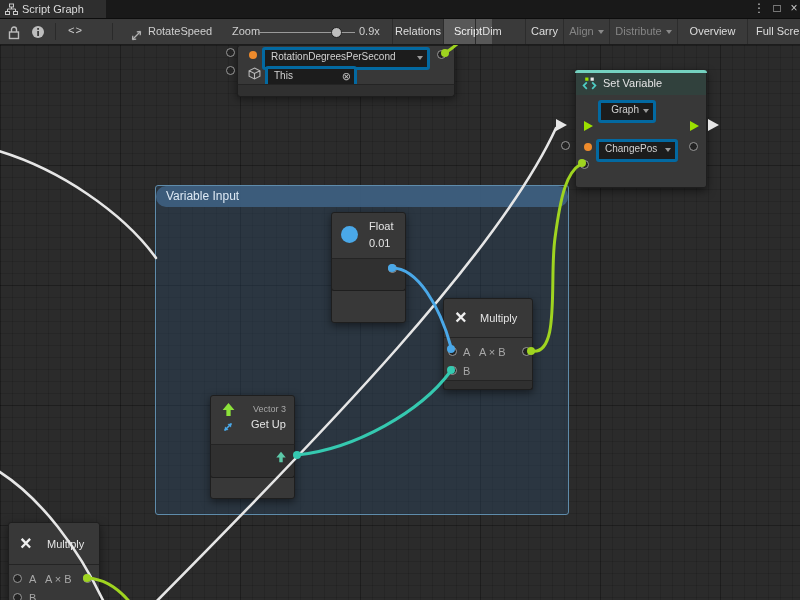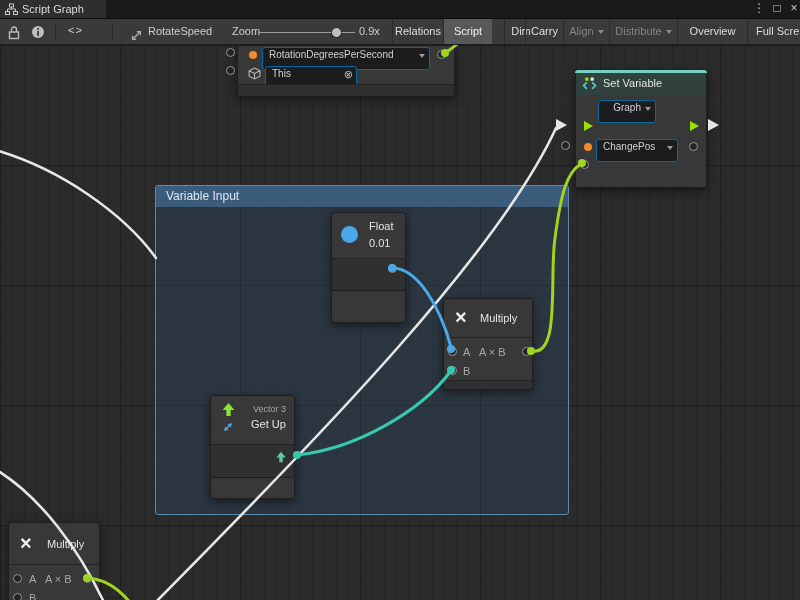--- a/index.html
+++ b/index.html
@@ -38,33 +38,33 @@
             background-image:
               linear-gradient(rgba(0,0,0,.22) 1px, transparent 1px),
               linear-gradient(90deg, rgba(0,0,0,.22) 1px, transparent 1px),
               linear-gradient(rgba(0,0,0,.12) 1px, transparent 1px),
               linear-gradient(90deg, rgba(0,0,0,.12) 1px, transparent 1px);
             background-size:120px 120px, 120px 120px, 12px 12px, 12px 12px; }
 
   .group { position:absolute; left:155px; top:140px; width:414px; height:330px; z-index:1;
            background:rgba(44,68,96,.42); border:1px solid #5f8cab; border-radius:3px; }
   .group-header { position:absolute; left:0; top:0; right:0; height:21px; background:rgba(62,95,128,.92);
-           color:#dde9f4; font-size:12px; line-height:21px; padding-left:10px; }
+           color:#dde9f4; font-size:12px; line-height:21px; padding-left:10px;border-radius:10px; }
 
   .wires { position:absolute; left:0; top:0; width:800px; height:555px; z-index:5; pointer-events:none; }
 
   .node { position:absolute; background:#383838; border:1px solid #1e1e1e; border-radius:3px;
           box-shadow:0 3px 9px rgba(0,0,0,.5); color:#dedede; font-size:11px; z-index:3; }
   .nfooter { position:absolute; left:-1px; right:-1px; background:#303030; border:1px solid #1e1e1e;
              border-top:1px solid #242424; border-radius:0 0 3px 3px; }
   .nhead-div { position:absolute; left:0; right:0; height:1px; background:#242424; }
   .port { position:absolute; width:9px; height:9px; border-radius:50%; border:1px solid #989898;
           background:#232323; }
   .dot-orange { position:absolute; width:8px; height:8px; border-radius:50%; background:#ee8b2c; }
-  .dd, .field { position:absolute; background:#1c1c1c; border:1px solid #0369a1; border-radius:3px;
+  .dd, .field { position:absolute; background:#1c1c1c; border:3px solid #0369a1; border-radius:3px;
           height:23px; line-height:14px; font-size:10px; color:#d2d2d2; padding:0 14px 0 6px; overflow:hidden;
           white-space:nowrap; }
   .field { padding-right:4px; }
   .dd::after { content:""; position:absolute; right:4px; top:6px;
           border-left:3px solid transparent; border-right:3px solid transparent; border-top:4px solid #9a9a9a; }
   .target-glyph { position:absolute; right:3px; top:0; color:#bdbdbd; font-size:11px; }
   .flow-arrow { position:absolute; width:0; height:0; border-top:5px solid transparent;
           border-bottom:5px solid transparent; border-left:9px solid #9be000; }
   .xglyph { position:absolute; color:#f0f0f0; font-size:20px; font-weight:bold; line-height:20px; }
   .ntitle { position:absolute; color:#e4e4e4; }
@@ -113,21 +113,21 @@
       <path d="M2.5 10.5 L6.2 10.2 M2.5 10.5 L2.8 6.8" stroke="#b0b0b0" stroke-width="1.3" fill="none"></path>
     </svg>
     <span class="titem" style="left:148px;">RotateSpeed</span>
     <span class="titem" style="left:232px;">Zoom</span>
     <div class="track"></div>
     <div class="handle"></div>
     <span class="titem" style="left:359px;">0.9x</span>
 
     <div class="tbtn" style="left:392px;width:51px;">Relations</div>
     <div class="tbtn active" style="left:443px;width:49px;">Script</div>
-    <div class="tbtn" style="left:504px;width:33px;text-align:center;">Dim</div>
+    <div class="tbtn" style="left:475px;width:33px;text-align:center;">Dim</div>
     <div class="tbtn" style="left:525px;width:38px;">Carry</div>
     <div class="tbtn disabled darrow" style="left:563px;width:46px;">Align</div>
     <div class="tbtn disabled darrow" style="left:609px;width:68px;">Distribute</div>
     <div class="tbtn" style="left:677px;width:70px;">Overview</div>
     <div class="tbtn" style="left:747px;width:70px;text-align:left;padding-left:8px;">Full Screen</div>
   </div>
 
   <div class="canvas">
 
     <div class="group">

